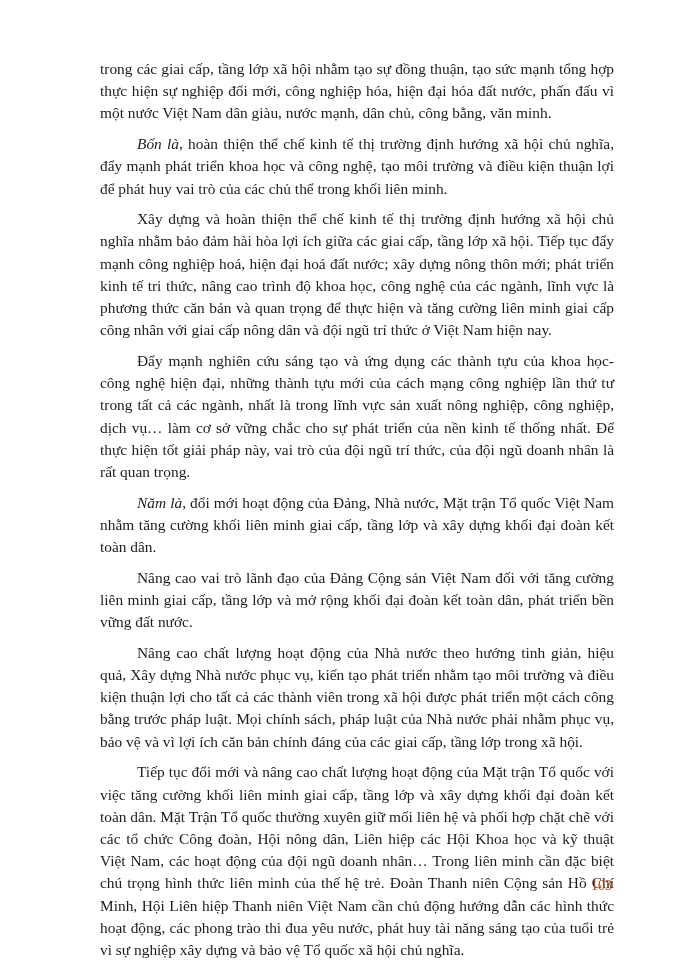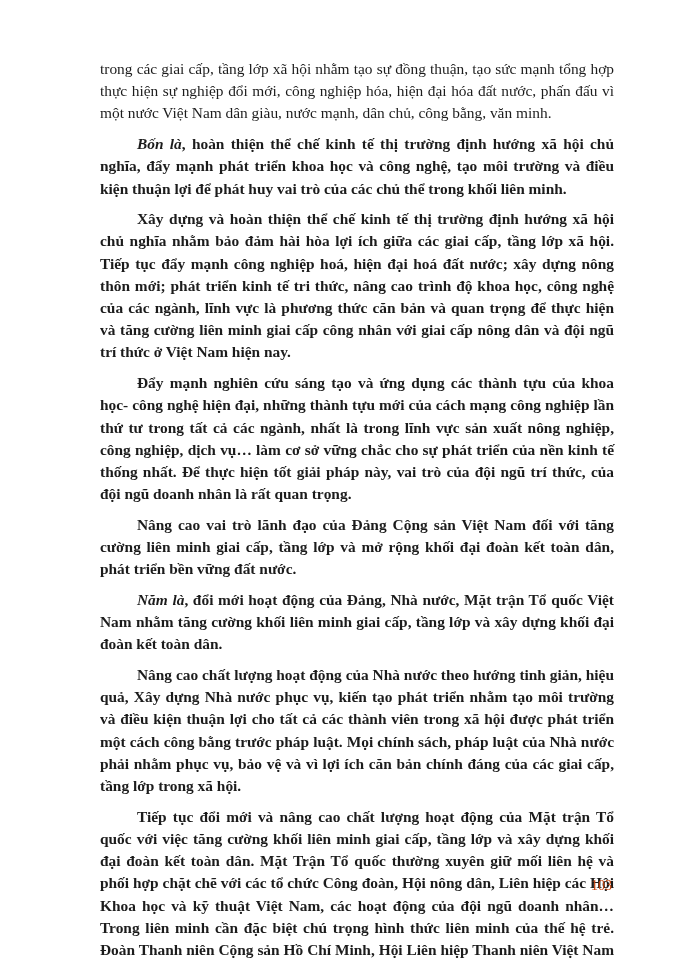--- a/index.html
+++ b/index.html
@@ -23,21 +23,20 @@
       line-height: 22.2px;
       color: #1c1c1c;
       text-align: justify;
     }
     .para {
       margin: 0 0 8.5px 0;
       text-indent: 0;
     }
     .para.indent {
       text-indent: 37px;
-      font-weight: bold;
     }
     .para em {
       font-style: italic;
     }
     .page-number {
       position: absolute;
       left: 591px;
       top: 878px;
       font-family: "Liberation Serif", "DejaVu Serif", serif;
       font-size: 14px;
@@ -54,24 +53,24 @@
   <p class="para indent">
     <em>Bốn là</em><span>, hoàn thiện thể chế kinh tế thị trường định hướng xã hội chủ nghĩa, đẩy mạnh phát triển khoa học và công nghệ, tạo môi trường và điều kiện thuận lợi để phát huy vai trò của các chủ thể trong khối liên minh.</span>
   </p>
   <p class="para indent">
     <em></em><span>Xây dựng và hoàn thiện thể chế kinh tế thị trường định hướng xã hội chủ nghĩa nhằm bảo đảm hài hòa lợi ích giữa các giai cấp, tầng lớp xã hội. Tiếp tục đẩy mạnh công nghiệp hoá, hiện đại hoá đất nước; xây dựng nông thôn mới; phát triển kinh tế tri thức, nâng cao trình độ khoa học, công nghệ của các ngành, lĩnh vực là phương thức căn bản và quan trọng để thực hiện và tăng cường liên minh giai cấp công nhân với giai cấp nông dân và đội ngũ trí thức ở Việt Nam hiện nay.</span>
   </p>
   <p class="para indent">
     <em></em><span>Đẩy mạnh nghiên cứu sáng tạo và ứng dụng các thành tựu của khoa học- công nghệ hiện đại, những thành tựu mới của cách mạng công nghiệp lần thứ tư trong tất cả các ngành, nhất là trong lĩnh vực sản xuất nông nghiệp, công nghiệp, dịch vụ… làm cơ sở vững chắc cho sự phát triển của nền kinh tế thống nhất. Để thực hiện tốt giải pháp này, vai trò của đội ngũ trí thức, của đội ngũ doanh nhân là rất quan trọng.</span>
   </p>
   <p class="para indent">
-    <em></em><span>Nâng cao vai trò lãnh đạo của Đảng Cộng sản Việt Nam đối với tăng cường liên minh giai cấp, tầng lớp và mở rộng khối đại đoàn kết toàn dân, phát triển bền vững đất nước.</span>
+    <em>Năm là</em><span>, đổi mới hoạt động của Đảng, Nhà nước, Mặt trận Tổ quốc Việt Nam nhằm tăng cường khối liên minh giai cấp, tầng lớp và xây dựng khối đại đoàn kết toàn dân.</span>
   </p>
   <p class="para indent">
-    <em>Năm là</em><span>, đổi mới hoạt động của Đảng, Nhà nước, Mặt trận Tổ quốc Việt Nam nhằm tăng cường khối liên minh giai cấp, tầng lớp và xây dựng khối đại đoàn kết toàn dân.</span>
+    <em></em><span>Nâng cao vai trò lãnh đạo của Đảng Cộng sản Việt Nam đối với tăng cường liên minh giai cấp, tầng lớp và mở rộng khối đại đoàn kết toàn dân, phát triển bền vững đất nước.</span>
   </p>
   <p class="para indent">
     <em></em><span>Nâng cao chất lượng hoạt động của Nhà nước theo hướng tinh giản, hiệu quả, Xây dựng Nhà nước phục vụ, kiến tạo phát triển nhằm tạo môi trường và điều kiện thuận lợi cho tất cả các thành viên trong xã hội được phát triển một cách công bằng trước pháp luật. Mọi chính sách, pháp luật của Nhà nước phải nhằm phục vụ, bảo vệ và vì lợi ích căn bản chính đáng của các giai cấp, tầng lớp trong xã hội.</span>
   </p>
   <p class="para indent">
     <em></em><span>Tiếp tục đổi mới và nâng cao chất lượng hoạt động của Mặt trận Tổ quốc với việc tăng cường khối liên minh giai cấp, tầng lớp và xây dựng khối đại đoàn kết toàn dân. Mặt Trận Tổ quốc thường xuyên giữ mối liên hệ và phối hợp chặt chẽ với các tổ chức Công đoàn, Hội nông dân, Liên hiệp các Hội Khoa học và kỹ thuật Việt Nam, các hoạt động của đội ngũ doanh nhân… Trong liên minh cần đặc biệt chú trọng hình thức liên minh của thế hệ trẻ. Đoàn Thanh niên Cộng sản Hồ Chí Minh, Hội Liên hiệp Thanh niên Việt Nam cần chủ động hướng dẫn các hình thức hoạt động, các phong trào thi đua yêu nước, phát huy tài năng sáng tạo của tuổi trẻ vì sự nghiệp xây dựng và bảo vệ Tổ quốc xã hội chủ nghĩa.</span>
   </p>
 </div>
 
 <div class="page-number">103</div>

